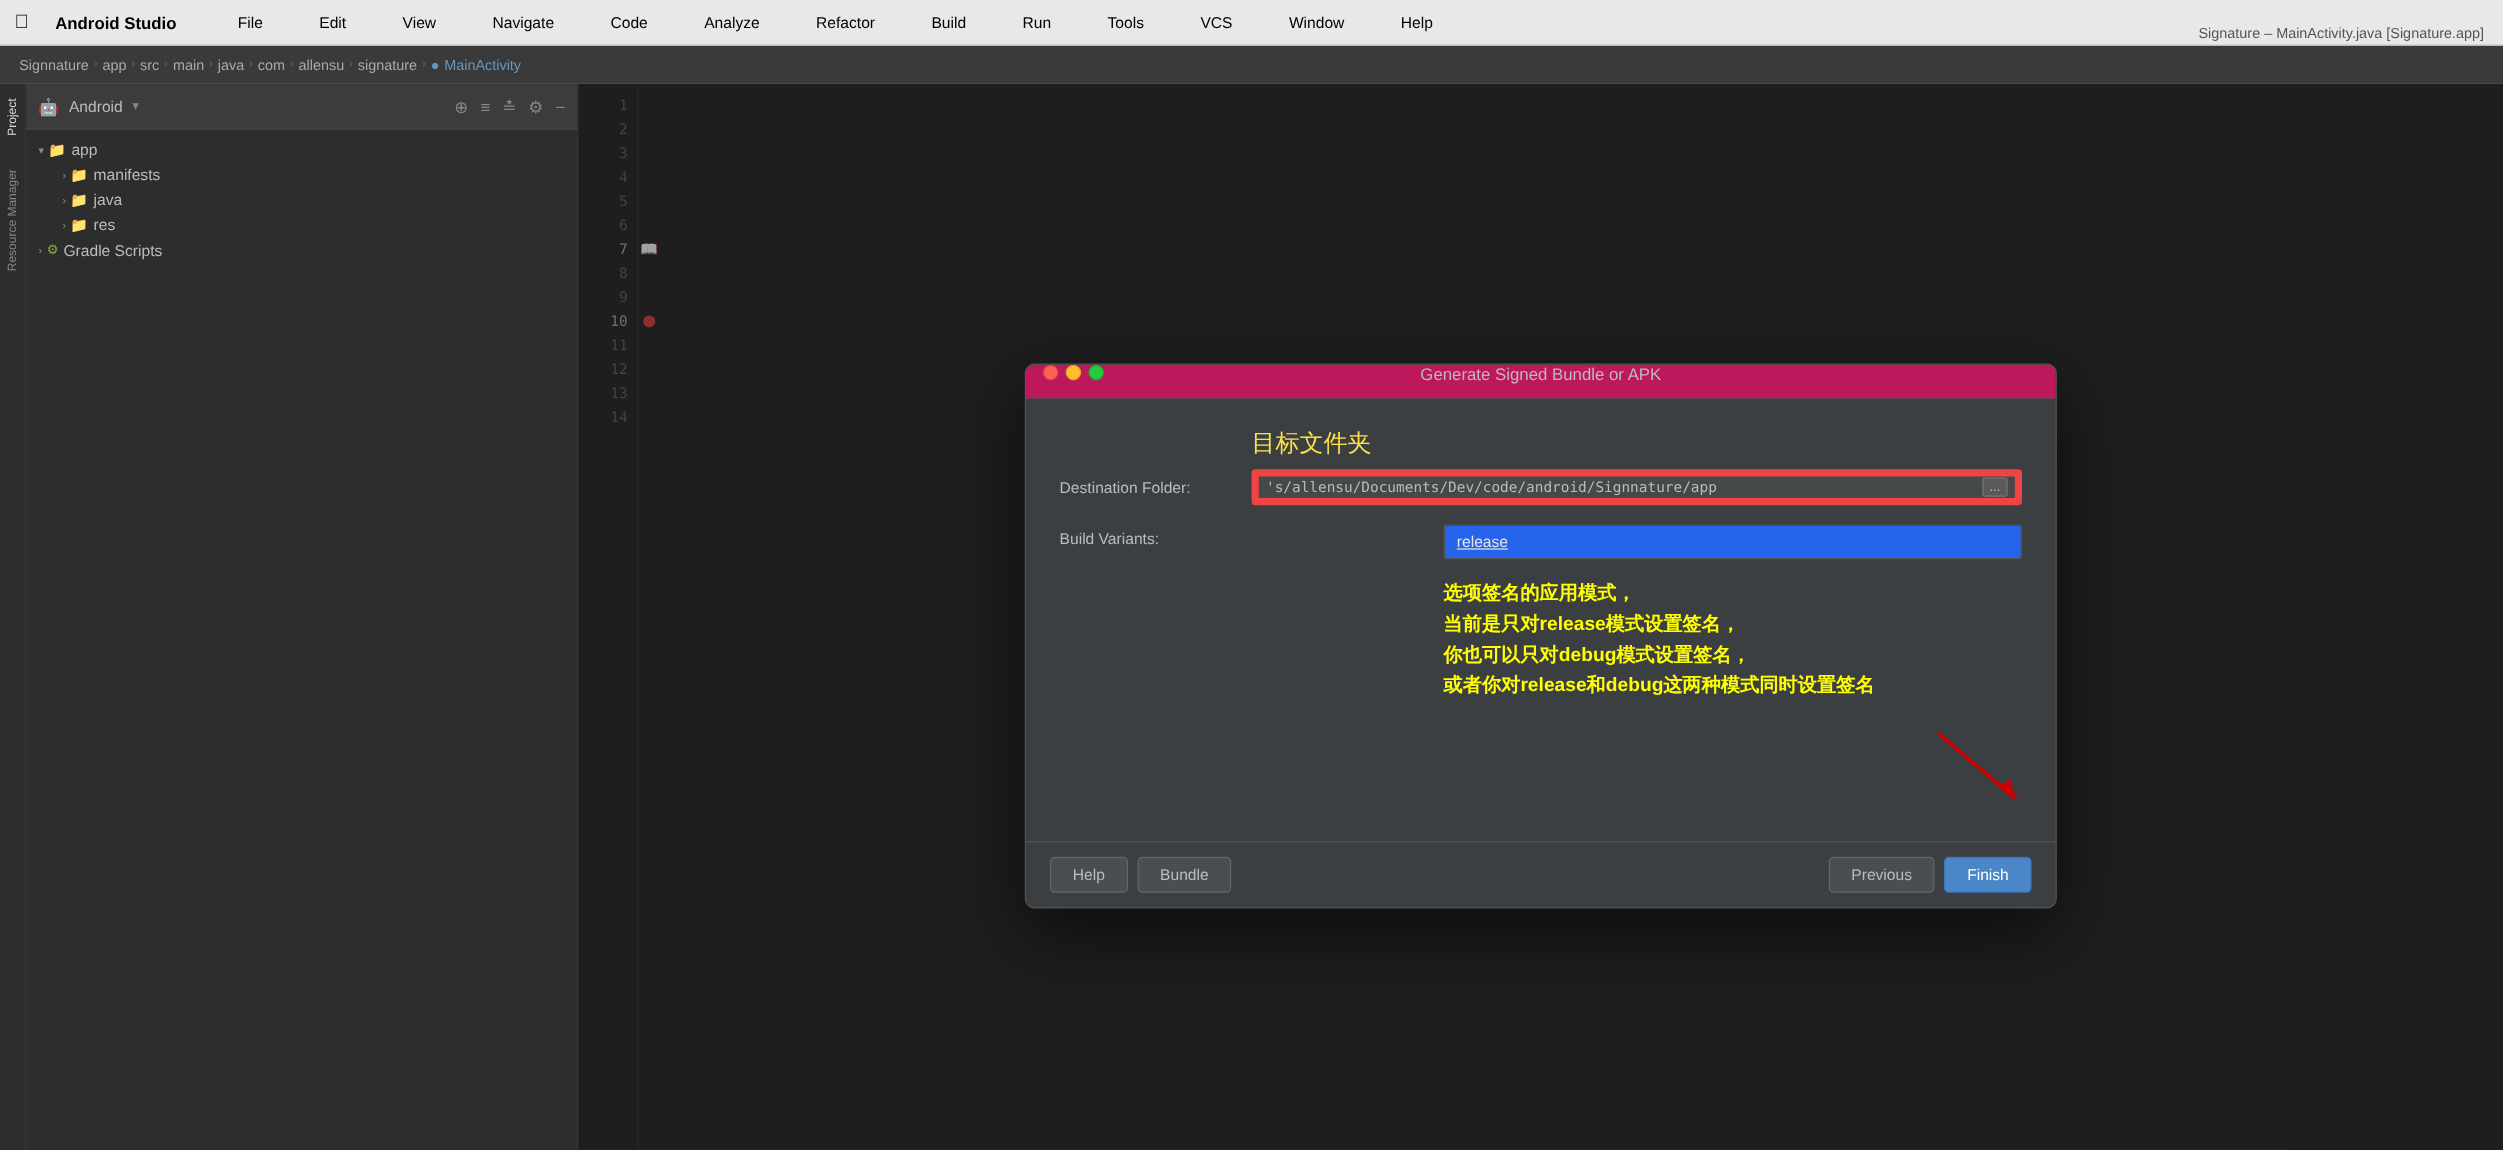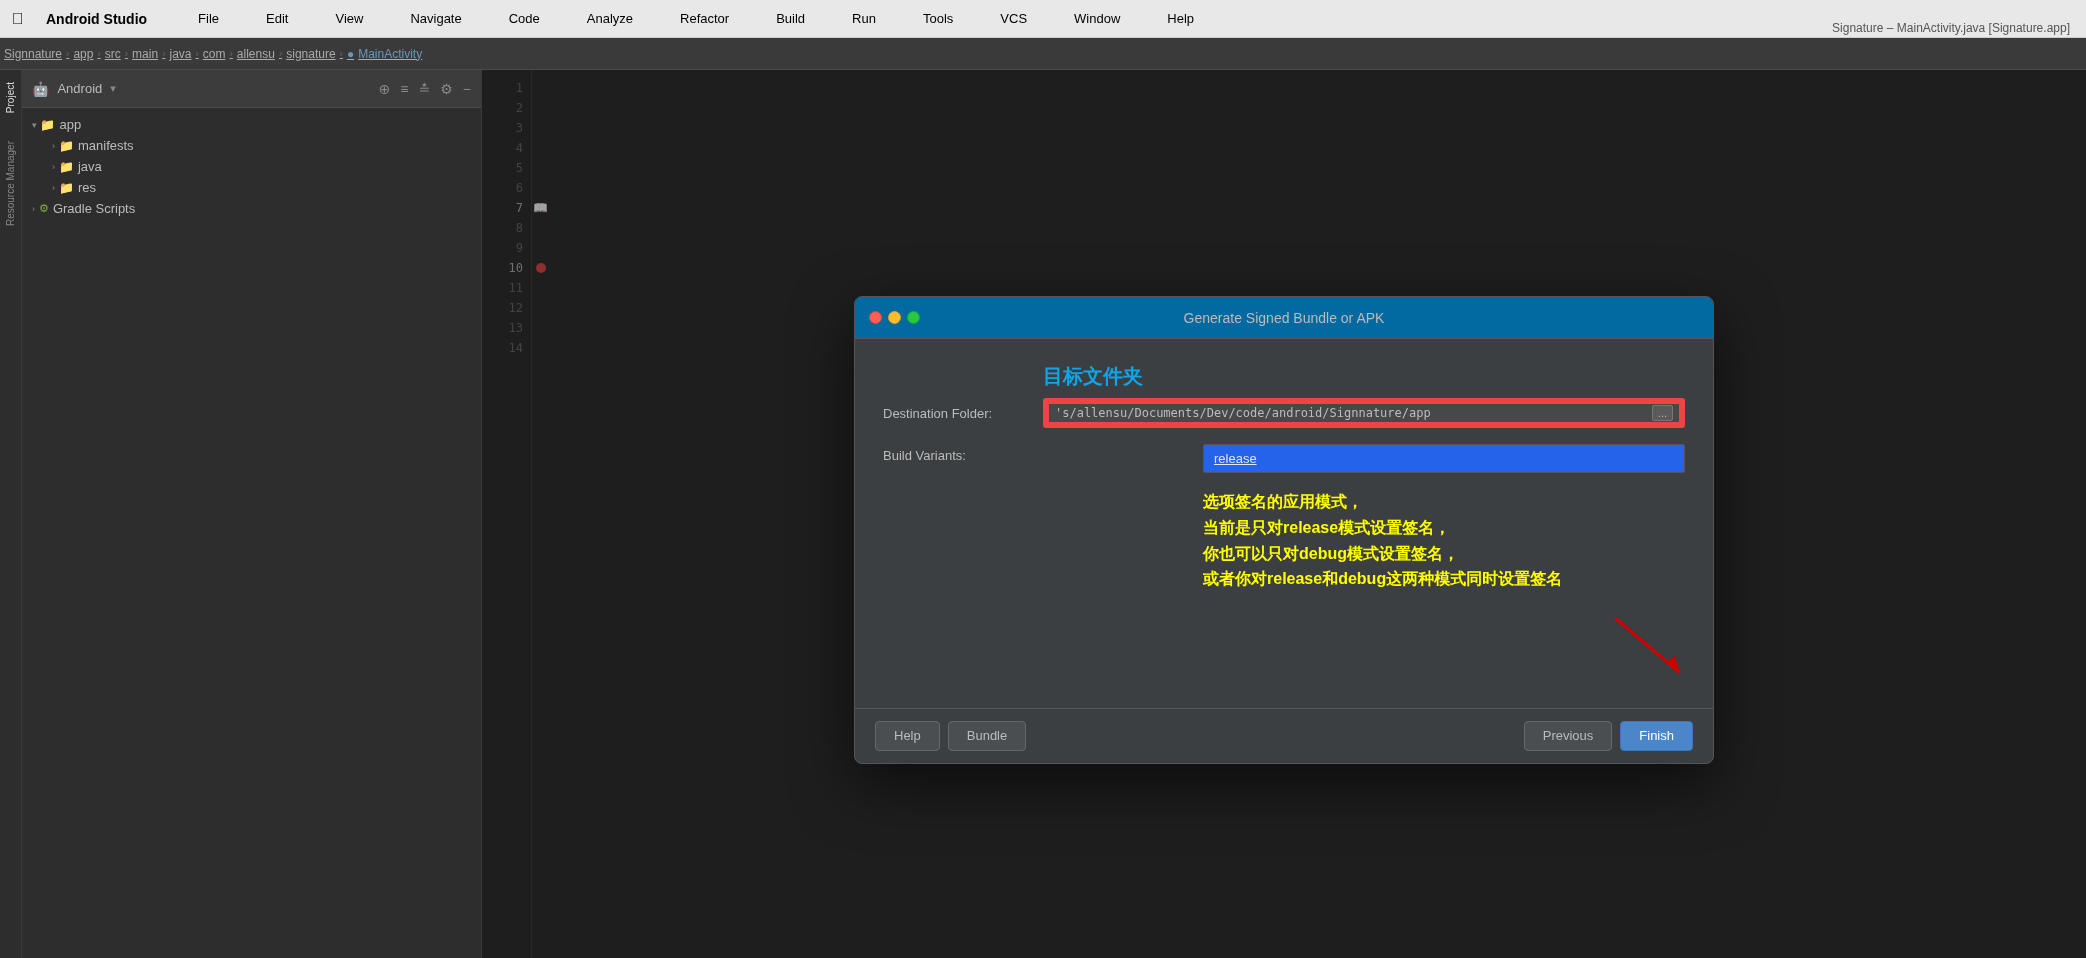--- a/index.html
+++ b/index.html
@@ -118,26 +118,25 @@
       font-size: 14px;
       cursor: pointer;
     }
 
     
     .breadcrumb {
       height: 32px;
       background: #3a3a3a;
       display: flex;
       align-items: center;
-      padding: 0 4px;
+      padding: 0 16px;
       gap: 4px;
       font-size: 12px;
       color: #aaa;
       border-bottom: 1px solid #4a4a4a;
-      text-decoration: underline;
     }
     .breadcrumb .bc-item {
       color: #aaa;
     }
     .breadcrumb .bc-sep {
       color: #666;
       font-size: 10px;
     }
     .breadcrumb .bc-active {
       color: #6897bb;
@@ -212,24 +211,24 @@
       background: #3c3f41;
       border: 1px solid #555;
       border-radius: 8px;
       width: 860px;
       box-shadow: 0 20px 60px rgba(0,0,0,0.6);
       overflow: hidden;
     }
 
     
     .dialog-titlebar {
-      background: #0369a1;
-      height: 42px;
-      display: flex;
-      align-items: center;
+      background: #be185d;
+      height: 28px;
+      display: flex;
+      align-items: flex-start;
       padding: 0 14px;
       border-bottom: 1px solid #555;
       position: relative;
     }
     .traffic-lights {
       display: flex;
       gap: 6px;
       align-items: center;
     }
     .traffic-light {
@@ -292,23 +291,23 @@
       border-radius: 2px;
       color: #bbb;
       font-size: 11px;
       padding: 1px 5px;
       cursor: pointer;
       margin-left: 4px;
     }
 
     
     .annotation-text {
-      color: #0ea5e9;
+      color: #fde047;
       font-size: 20px;
-      font-weight: bold;
+      font-weight: normal;
       margin-bottom: 8px;
       display: block;
     }
 
     
     .build-list {
       background: #45494a;
       border: 1px solid #555;
       border-radius: 2px;
       overflow: hidden;

